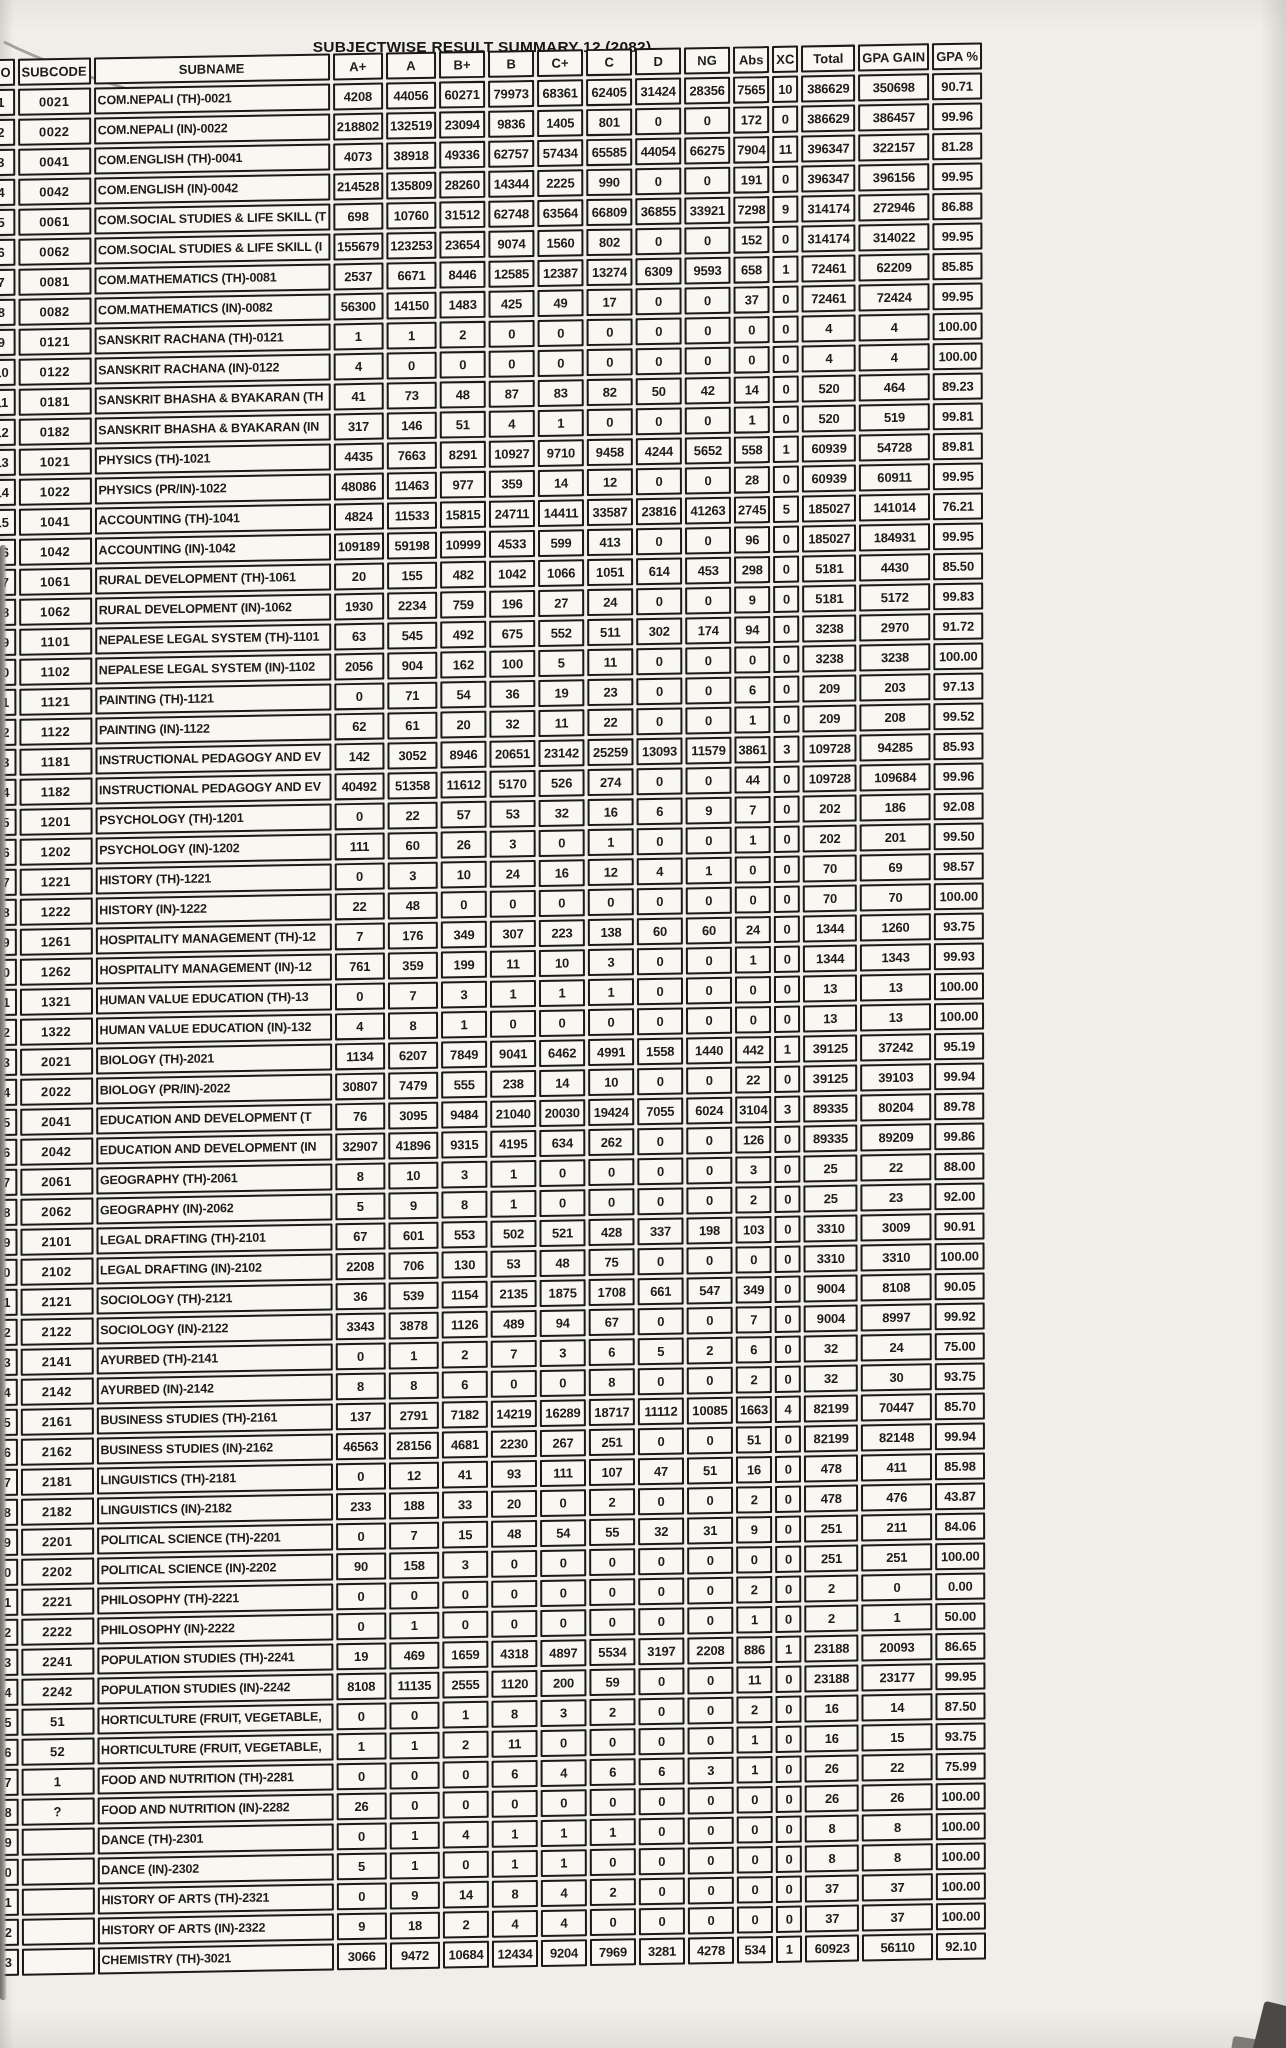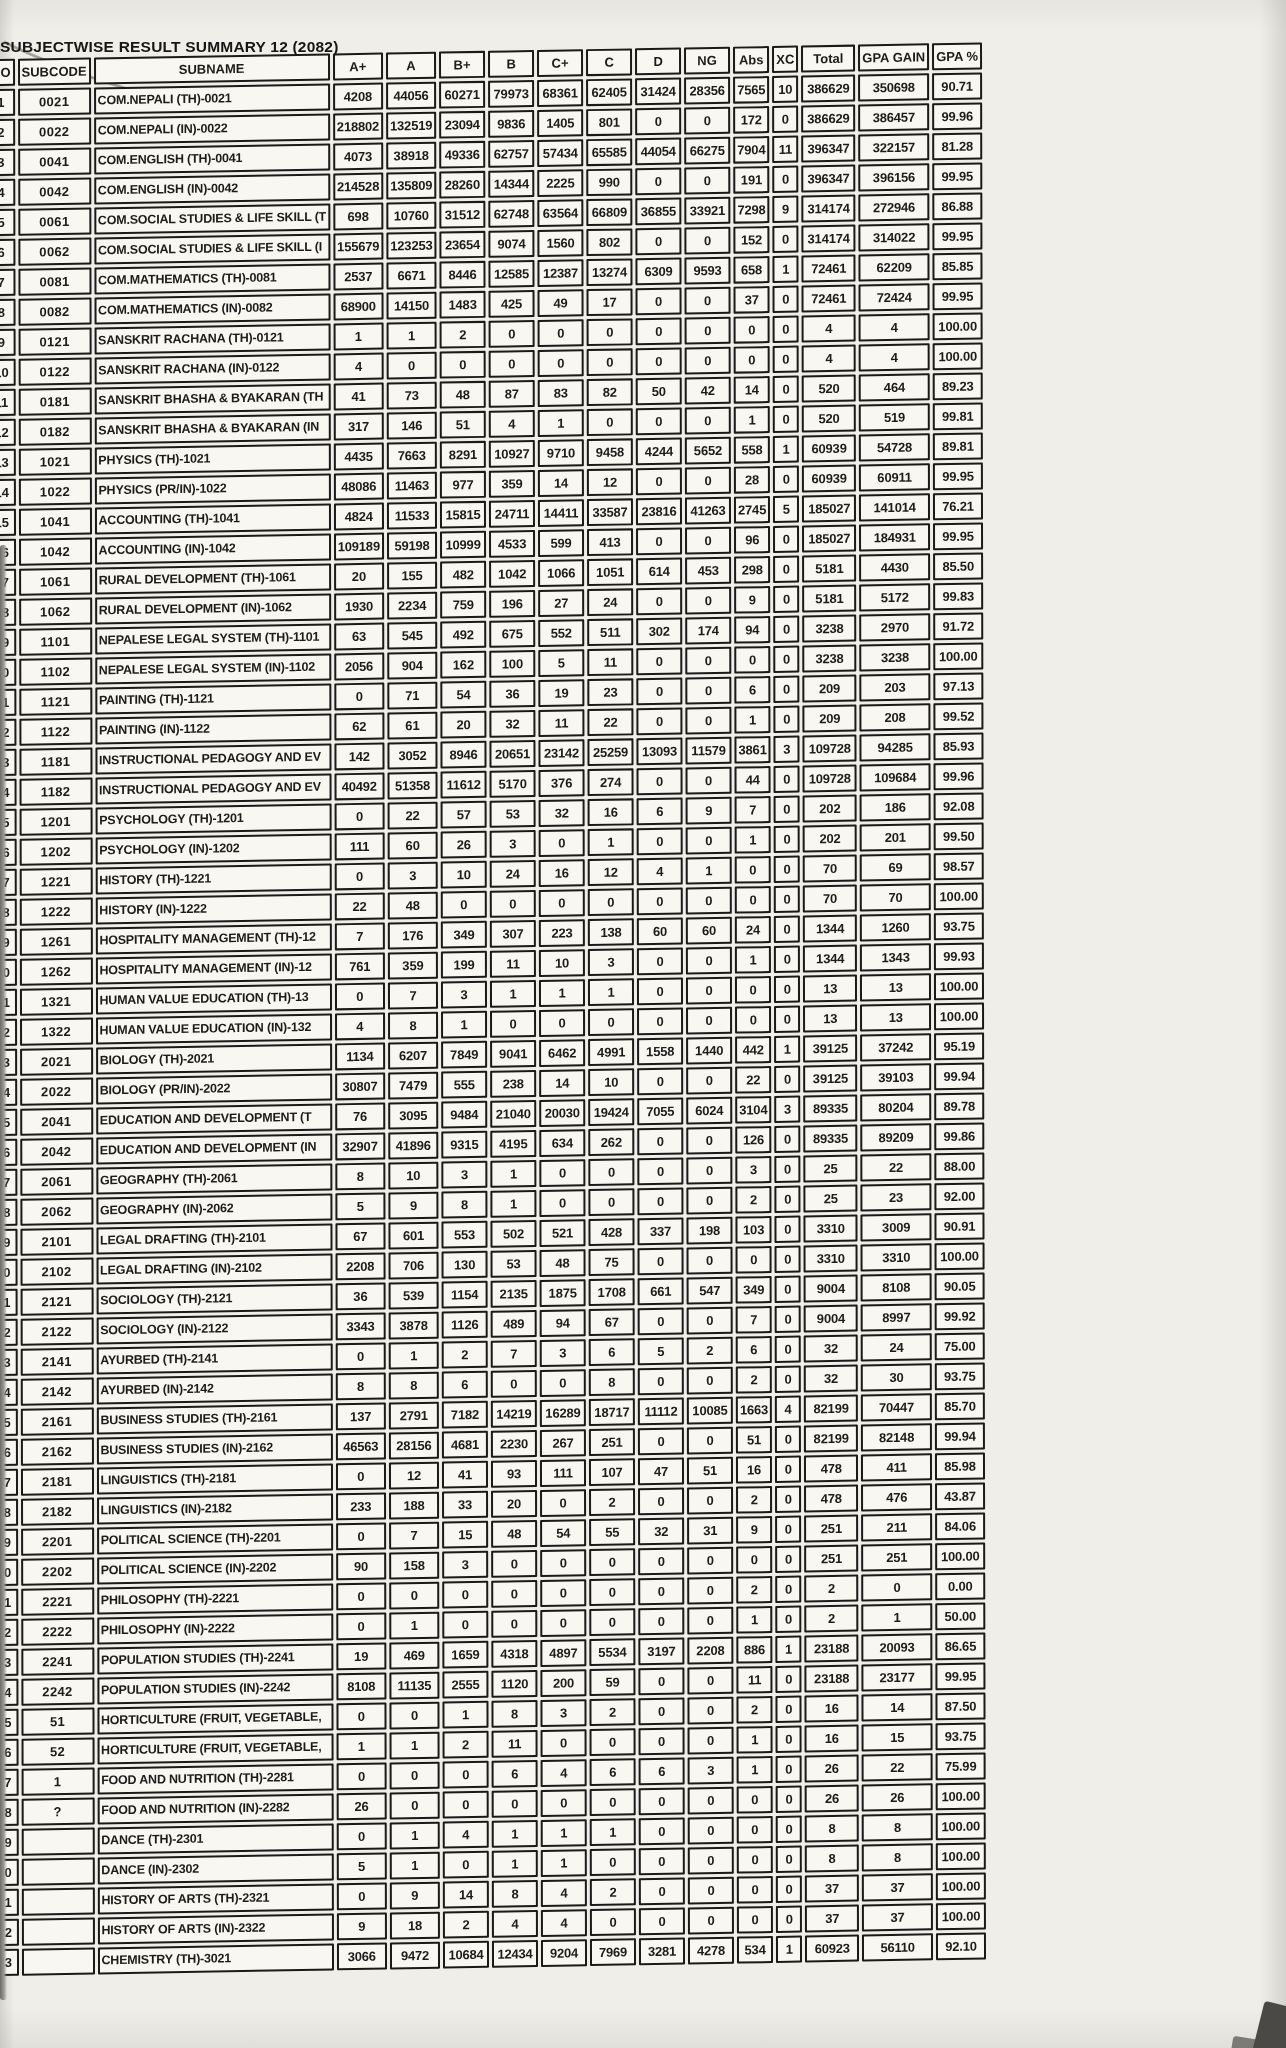--- a/index.html
+++ b/index.html
@@ -26,21 +26,21 @@
   .crease-line{position:absolute;left:0;top:28px;width:200px;height:90px;}
   .corner-dark-1{
     position:absolute;right:-6px;bottom:-8px;width:34px;height:52px;
     background:#4a4946;transform:rotate(14deg);border-radius:4px;
   }
   .corner-dark-2{
     position:absolute;right:24px;bottom:-6px;width:30px;height:16px;
     background:#7d7b76;transform:rotate(9deg);border-radius:3px;
   }
   .doc-title{
-    position:absolute;top:38px;left:0;width:964px;
+    position:absolute;top:38px;left:0;width:964px;text-align:center;
     font-size:15.5px;font-weight:700;color:#171614;letter-spacing:0.2px;
   }
   .sheet-table-wrap{
     position:absolute;top:56px;left:-16px;
     transform:skewY(-0.85deg) rotate(-0.12deg);
     transform-origin:20px 0;
   }
   table.result-table{
     border-collapse:separate;border-spacing:3px 3px;table-layout:fixed;
   }
@@ -231,21 +231,21 @@
           <td class="c-num">658</td>
           <td class="c-num">1</td>
           <td class="c-num">72461</td>
           <td class="c-num">62209</td>
           <td class="c-num">85.85</td>
         </tr>
         <tr>
           <td class="c-no">8</td>
           <td class="c-sub">0082</td>
           <td class="c-name">COM.MATHEMATICS (IN)-0082</td>
-          <td class="c-num">68900</td>
+          <td class="c-num">56300</td>
           <td class="c-num">14150</td>
           <td class="c-num">1483</td>
           <td class="c-num">425</td>
           <td class="c-num">49</td>
           <td class="c-num">17</td>
           <td class="c-num">0</td>
           <td class="c-num">0</td>
           <td class="c-num">37</td>
           <td class="c-num">0</td>
           <td class="c-num">72461</td>
@@ -523,21 +523,21 @@
           <td class="c-num">85.93</td>
         </tr>
         <tr>
           <td class="c-no">24</td>
           <td class="c-sub">1182</td>
           <td class="c-name">INSTRUCTIONAL PEDAGOGY AND EV</td>
           <td class="c-num">40492</td>
           <td class="c-num">51358</td>
           <td class="c-num">11612</td>
           <td class="c-num">5170</td>
-          <td class="c-num">376</td>
+          <td class="c-num">526</td>
           <td class="c-num">274</td>
           <td class="c-num">0</td>
           <td class="c-num">0</td>
           <td class="c-num">44</td>
           <td class="c-num">0</td>
           <td class="c-num">109728</td>
           <td class="c-num">109684</td>
           <td class="c-num">99.96</td>
         </tr>
         <tr>

